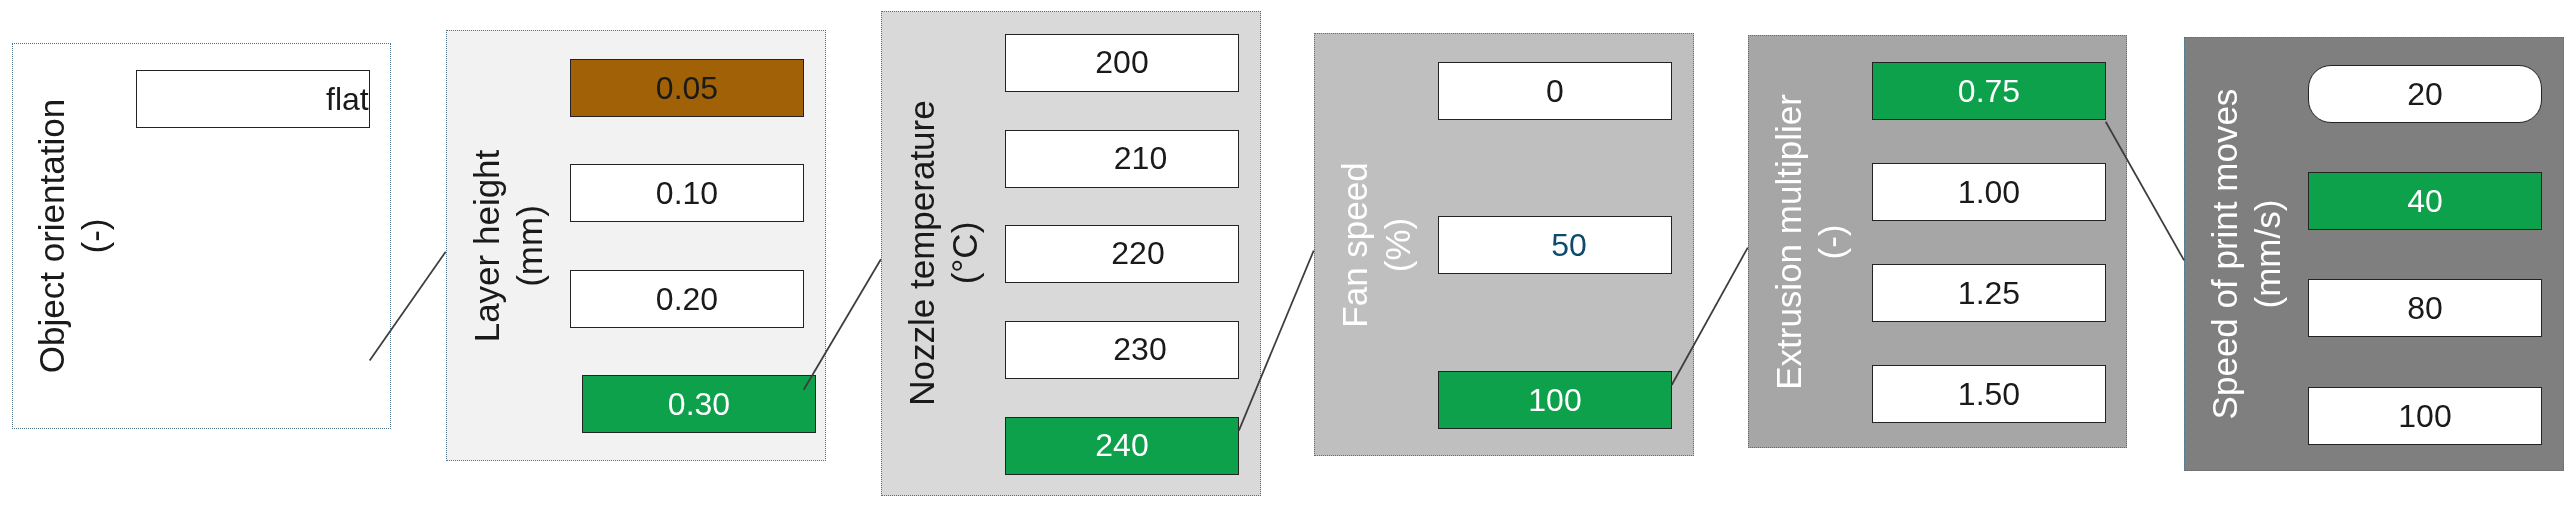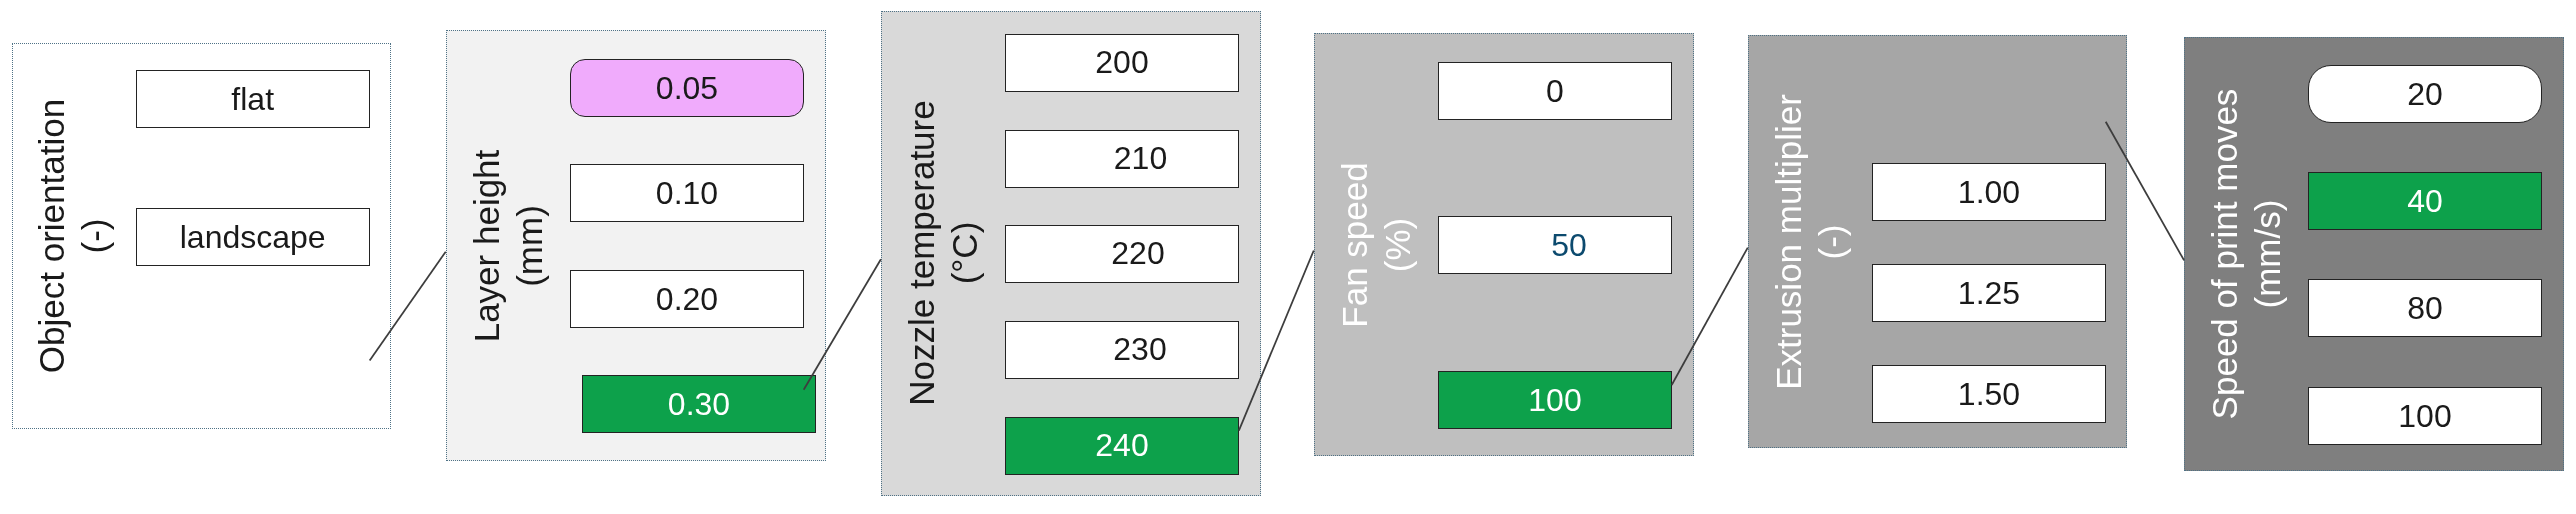--- a/index.html
+++ b/index.html
@@ -69,35 +69,32 @@
 
 <div class="canvas">
   <div id="panels">
       <section class="panel" style="left: 11.7px; top: 43px; width: 379px; height: 386px; background: rgb(255, 255, 255); border-color: rgb(79, 114, 134);">
     <div class="vlabel">
       <div class="vlabel-inner" style="width: 377px; color: rgb(26, 26, 26);">
         <div>Object orientation</div>
         <div>(-)</div>
       </div>
     </div>
-  <div class="option" style="top: 26px; border-color: rgb(35, 35, 35); background: rgb(255, 255, 255); color: rgb(26, 26, 26);">
+  <div class="option" style="top: 26px; border-color: rgb(35, 35, 35); background: rgb(255, 255, 255); color: rgb(26, 26, 26); justify-content: flex-end;">
     <span>flat</span>
-  </div>
-        <div class="option" style="top: 164px; border-color: rgb(35, 35, 35); background: rgb(255, 255, 255); color: rgb(26, 26, 26);">
-    <span>landscape</span>
   </div>
       </section>
       <section class="panel" style="left: 446px; top: 30px; width: 380px; height: 431px; background: rgb(242, 242, 242); border-color: rgb(79, 114, 134);">
     <div class="vlabel">
       <div class="vlabel-inner" style="width: 421px; color: rgb(26, 26, 26);">
         <div>Layer height</div>
         <div>(mm)</div>
       </div>
     </div>
-  <div class="option" style="top: 28px; border-color: rgb(35, 35, 35); background: #f0abfc; color: rgb(26, 26, 26); border-radius: 15px;">
+  <div class="option" style="top: 28px; border-color: rgb(35, 35, 35); background: #a16207; color: rgb(26, 26, 26);">
     <span>0.05</span>
   </div>
         <div class="option" style="top: 133px; border-color: rgb(35, 35, 35); background: rgb(255, 255, 255); color: rgb(26, 26, 26);">
     <span>0.10</span>
   </div>
         <div class="option" style="top: 239px; border-color: rgb(35, 35, 35); background: rgb(255, 255, 255); color: rgb(26, 26, 26);">
     <span>0.20</span>
   </div>
         <div class="option selected" style="top: 344px; border-color: rgb(35, 35, 35); background: rgb(13, 161, 75); color: rgb(255, 255, 255); margin-left: 12px;">
     <span>0.30</span>
@@ -143,20 +140,23 @@
     <span>100</span>
   </div>
       </section>
       <section class="panel" style="left: 1748px; top: 35px; width: 379px; height: 413px; background: rgb(166, 166, 166); border-color: rgb(79, 114, 134);">
     <div class="vlabel">
       <div class="vlabel-inner" style="width: 404px; color: rgb(255, 255, 255);">
         <div>Extrusion multiplier</div>
         <div>(-)</div>
       </div>
     </div>
+  <div class="option selected" style="top: 26px; border-color: rgb(35, 35, 35); background: rgb(13, 161, 75); color: rgb(255, 255, 255);">
+    <span>0.75</span>
+  </div>
         <div class="option" style="top: 127px; border-color: rgb(35, 35, 35); background: rgb(255, 255, 255); color: rgb(26, 26, 26);">
     <span>1.00</span>
   </div>
         <div class="option" style="top: 228px; border-color: rgb(35, 35, 35); background: rgb(255, 255, 255); color: rgb(26, 26, 26);">
     <span>1.25</span>
   </div>
         <div class="option" style="top: 329px; border-color: rgb(35, 35, 35); background: rgb(255, 255, 255); color: rgb(26, 26, 26);">
     <span>1.50</span>
   </div>
       </section>

